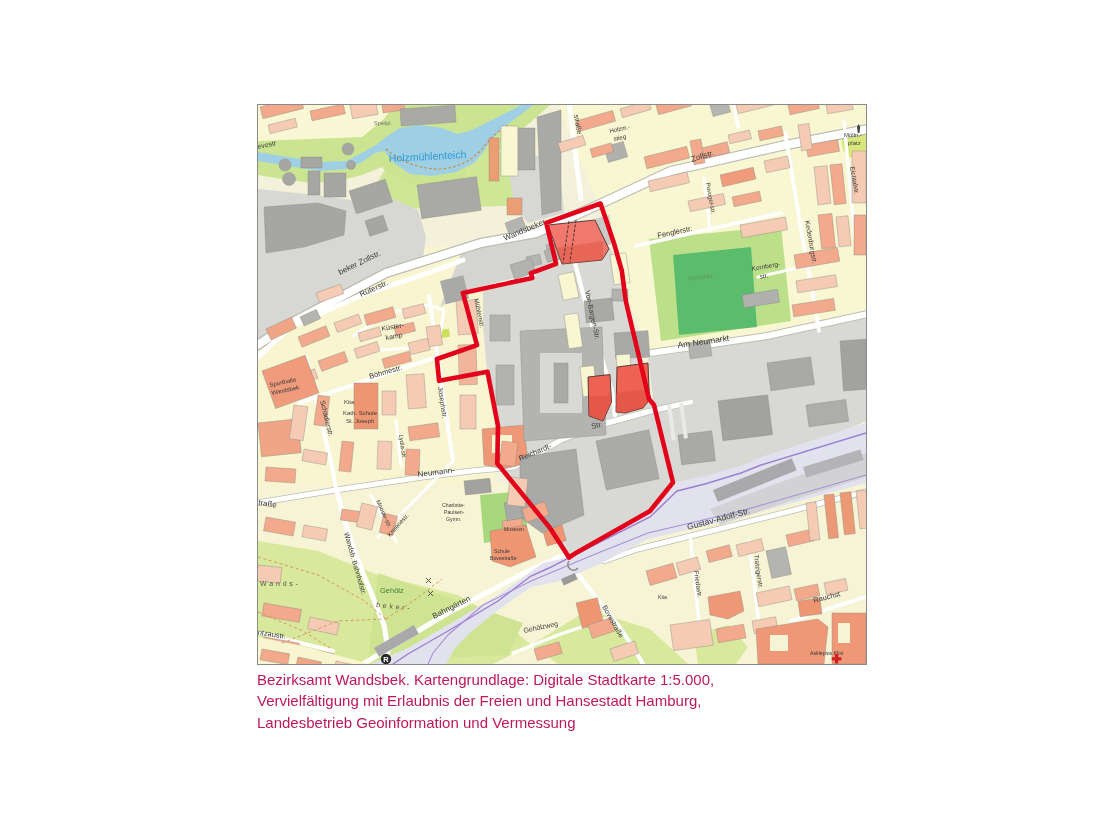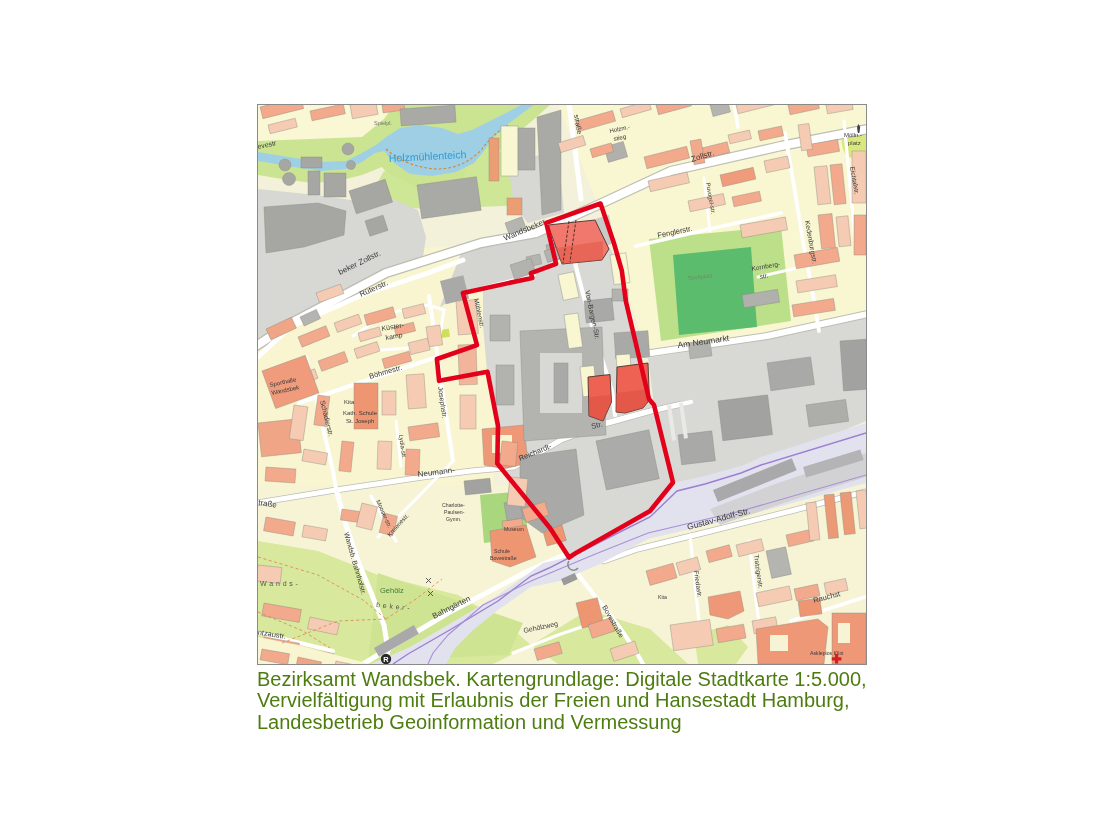--- a/index.html
+++ b/index.html
@@ -1,21 +1,21 @@
 <!DOCTYPE html>
 <html><head>
 <meta charset="utf-8">
 <style>
   html,body{margin:0;padding:0;background:#ffffff;}
   body{width:1119px;height:830px;position:relative;overflow:hidden;
        font-family:"Liberation Sans", sans-serif;}
   #map{position:absolute;left:257px;top:104px;width:608px;height:559px;
        border:1px solid #8a8a8a;box-sizing:content-box;}
-  #caption{position:absolute;left:257px;top:669px;font-size:20px;
-       line-height:21.3px;color:#4d7c0f;}
+  #caption{position:absolute;left:257px;top:669px;font-size:15px;
+       line-height:21.3px;color:#be185d;}
   text{font-family:"Liberation Sans", sans-serif;}
 </style>
 </head>
 <body>
 
 <div id="map">
 <svg width="608" height="559" viewBox="0 0 608 559">
 
 <rect x="0" y="0" width="608" height="559" fill="#f4f1da"></rect>
 <g id="areas">

